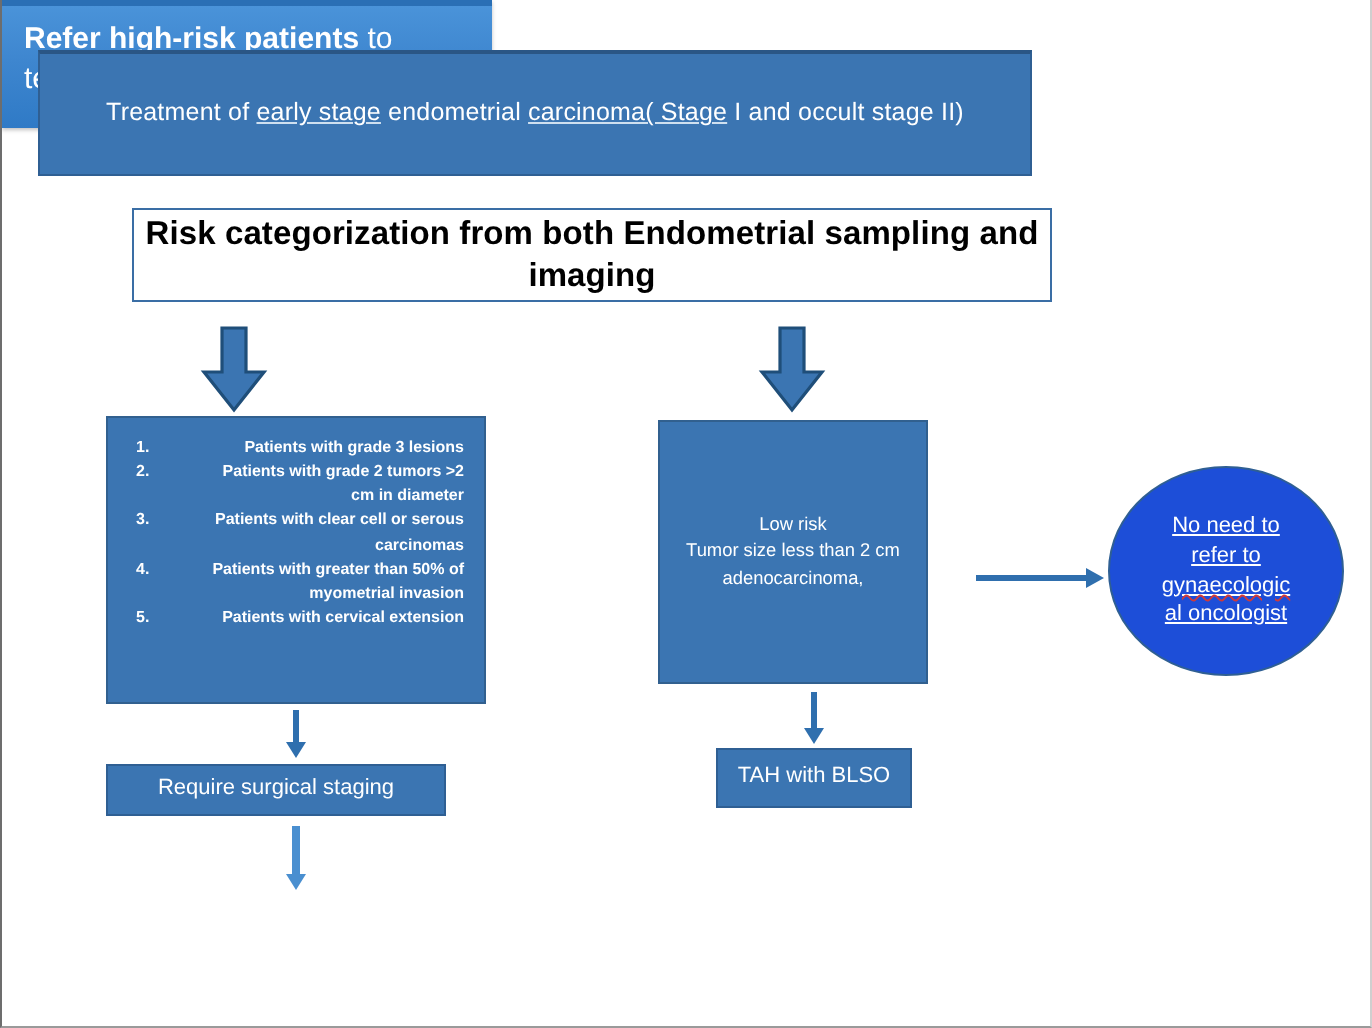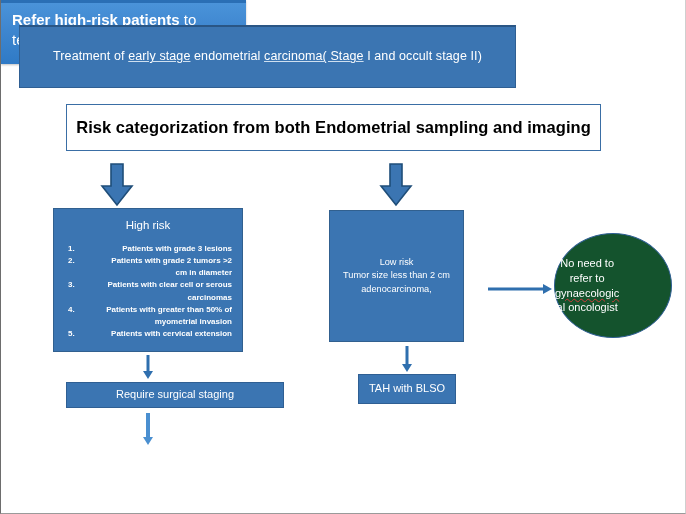--- a/index.html
+++ b/index.html
@@ -46,21 +46,21 @@
     border-top: 2px solid #2a5685;
     font-size: 12.5px;
     letter-spacing: .1px;
   }
   #title-banner .u { text-decoration: underline; text-decoration-color:#cfe0f0; }
 
   
   #risk-heading {
     left: 65px;
     top: 104px;
-    width: 535px;
+    width: 460px;
     height: 47px;
     background: #ffffff;
     border: 1px solid #3a6ea5;
     color: #000000;
     font-size: 16.5px;
     font-weight: bold;
     letter-spacing: .05px;
   }
 
   
@@ -114,41 +114,42 @@
   }
 
   
   #no-refer-ellipse {
     position: absolute;
     left: 553px;
     top: 233px;
     width: 118px;
     height: 105px;
     border-radius: 50%;
-    background: #14532d;
+    background: #1d4ed8;
     border: 1px solid #2f5f93;
     color: #ffffff;
     display: flex;
     align-items: center;
-    justify-content: flex-start;
+    justify-content: center;
     text-align: center;
     font-size: 11px;
     line-height: 1.32;
     box-sizing: border-box;
+    text-decoration: underline;
   }
   .squiggle {
     text-decoration: underline wavy #d03a3a;
     text-decoration-thickness: 1px;
   }
 
   
   #surgical-staging-box {
-    left: 65px;
+    left: 52px;
     top: 382px;
-    width: 218px;
+    width: 170px;
     height: 26px;
     font-size: 11px;
     border: 1px solid #2f5f93;
   }
   #tah-box {
     left: 357px;
     top: 374px;
     width: 98px;
     height: 30px;
     font-size: 11px;
@@ -201,21 +202,20 @@
 
   <svg class="block-arrow" style="left:99px; top:163px;" viewBox="0 0 34 44">
     <polygon points="11,1 23,1 23,23 32,23 17,42 2,23 11,23" fill="#3B75B2" stroke="#1F4E79" stroke-width="1.6"></polygon>
   </svg>
 
   <svg class="block-arrow" style="left:378px; top:163px;" viewBox="0 0 34 44">
     <polygon points="11,1 23,1 23,23 32,23 17,42 2,23 11,23" fill="#3B75B2" stroke="#1F4E79" stroke-width="1.6"></polygon>
   </svg>
 
   <div class="box" id="high-risk-box">
-    <div id="high-risk-title">High risk</div>
     <ol class="hr-list">
       <li>Patients with grade 3 lesions</li>
       <li>Patients with grade 2 tumors &gt;2 cm in diameter</li>
       <li>Patients with clear cell or serous carcinomas</li>
       <li>Patients with greater than 50% of myometrial invasion</li>
       <li>Patients with cervical extension</li>
     </ol>
   </div>
 
   <div class="box" id="low-risk-box">

